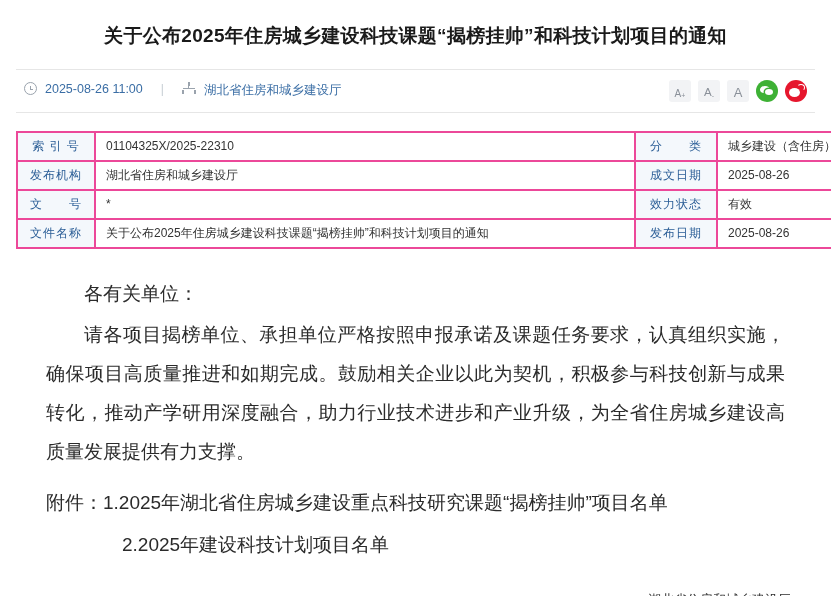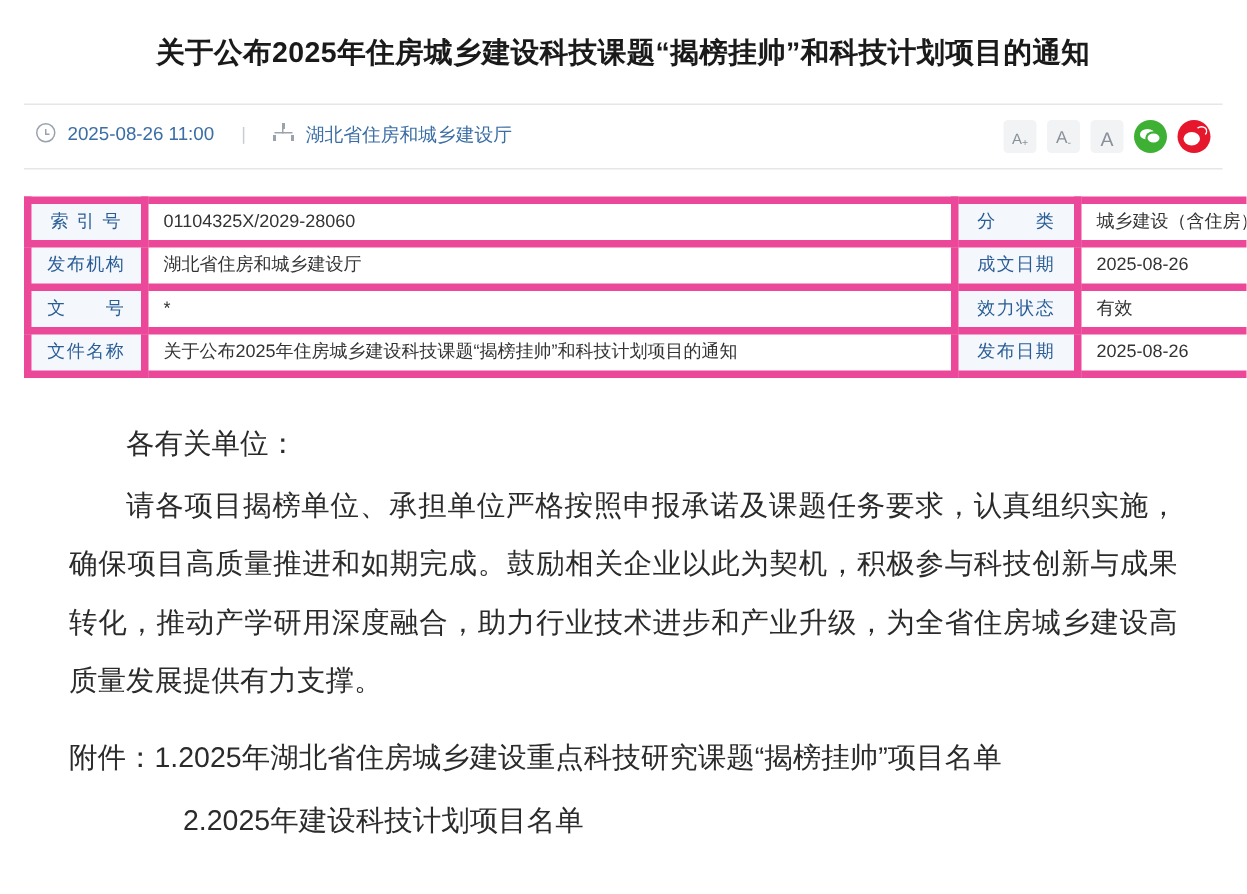--- a/index.html
+++ b/index.html
@@ -178,21 +178,21 @@
   
   .info-table {
     margin: 18px 16px 0 16px;
     border: 1px solid #e3eaf2;
     border-collapse: collapse;
     width: calc(100% - 32px);
     font-size: 12px;
     table-layout: fixed;
   }
   .info-table td {
-    border: 5px solid #ec4899;
+    border: 2px solid #ec4899;
     height: 29px;
     padding: 3px 10px;
     vertical-align: middle;
     color: #333;
     line-height: 1.4;
   }
   .info-table td.label {
     background: #f4f8fc;
     color: #2a5d96;
     text-align: center;
@@ -273,21 +273,21 @@
       </div>
       <div class="share-wx"></div>
       <div class="share-wb"></div>
     </div>
   </div>
 
   <table class="info-table">
     <tbody>
       <tr>
         <td class="label">索 引 号</td>
-        <td class="value-long">01104325X/2029-28060</td>
+        <td class="value-long">01104325X/2025-22310</td>
         <td class="label wide">分　　类</td>
         <td class="value">城乡建设（含住房）</td>
       </tr>
       <tr>
         <td class="label">发布机构</td>
         <td class="value-long">湖北省住房和城乡建设厅</td>
         <td class="label wide">成文日期</td>
         <td class="value">2025-08-26</td>
       </tr>
       <tr>

